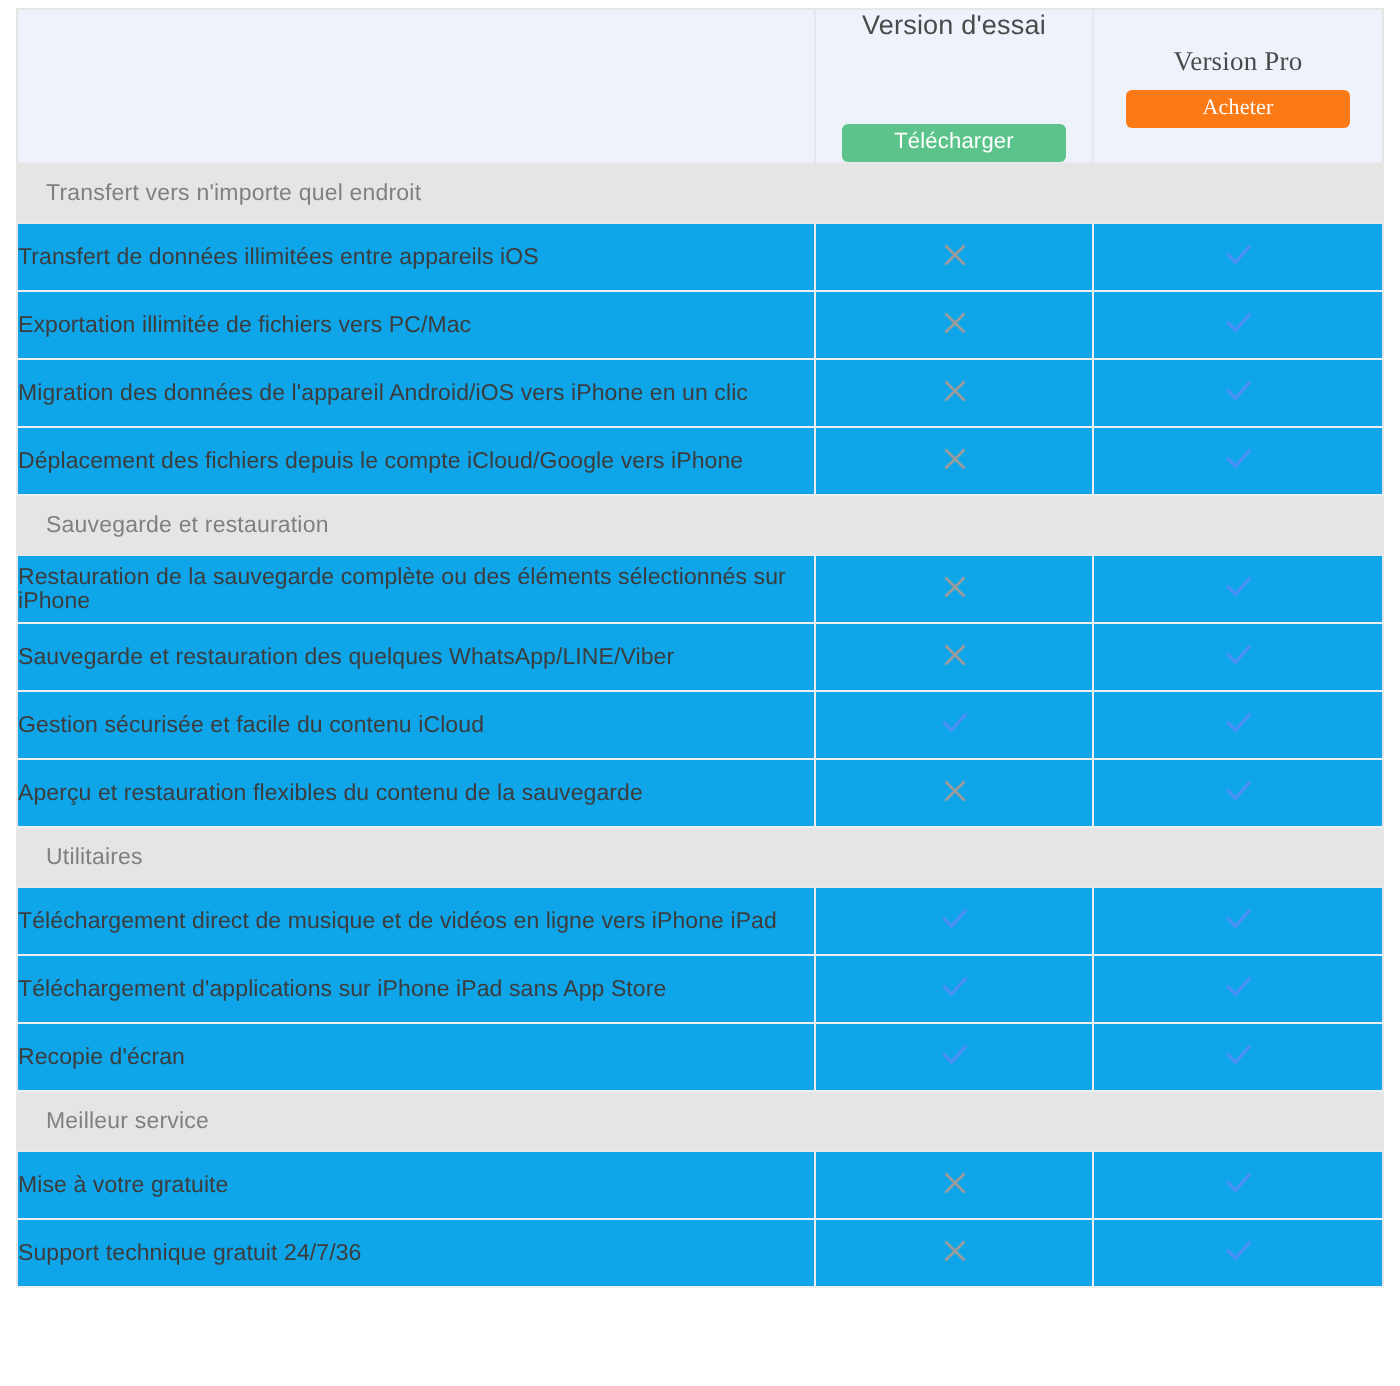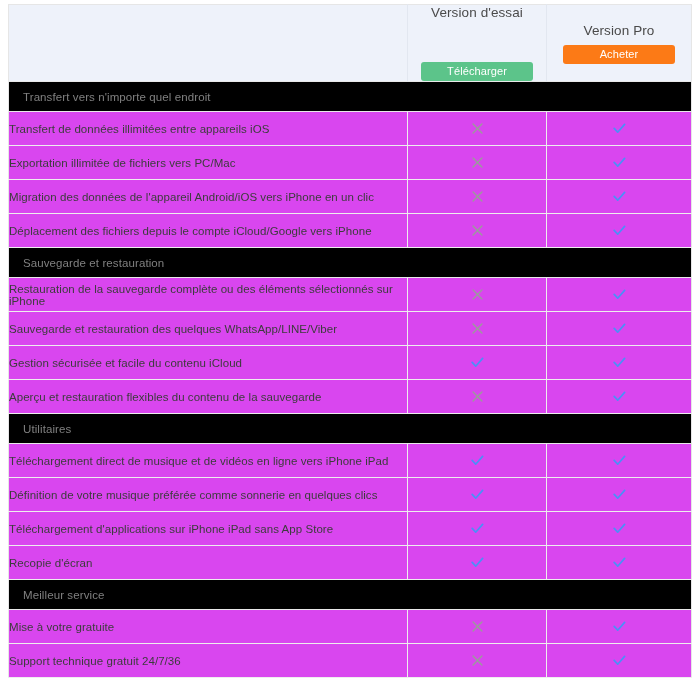--- a/index.html
+++ b/index.html
@@ -42,21 +42,21 @@
     vertical-align: middle;
     padding: 0;
   }
   thead td.h-blank {
     border-right: 1px solid #e2e7f0;
   }
   thead td.h-col {
     text-align: center;
     border-right: 1px solid #e2e7f0;
   }
-  thead td.h-col:last-child { border-right: none; }
+  thead td.h-col:last-child { border-right: none; font-family: Liberation Serif, serif; }
 
   .plan-title {
     font-size: 13.5px;
     color: #4a4a4a;
     line-height: 16px;
     margin-bottom: 5px;
     letter-spacing: .1px;
   }
 
   .plan-btn {
@@ -72,37 +72,37 @@
     font-family: inherit;
     letter-spacing: .1px;
     min-width: 84px;
     box-sizing: content-box;
   }
   .plan-btn.trial { background: #5cc48a; margin-top: 36px; }
   .plan-btn.pro   { background: #fc7a16; }
 
   
   tr.section-row td {
-    background: #000000;
+    background: #e5e5e5;
     color: #808080;
     font-size: 11.5px;
     height: 29px;
     padding: 0 0 0 14px;
     border-top: 1px solid #e9e9e9;
     border-bottom: 1px solid #e9e9e9;
     letter-spacing: .1px;
     vertical-align: middle;
   }
 
   
   tr.feature-row td {
     height: 33px;
     border-bottom: 1px solid #eeeeee;
     vertical-align: middle;
-    background: #d946ef;
+    background: #0ea5e9;
     padding: 0;
   }
   td.f-label {
     padding: 0 10px 0 14px;
     font-size: 11.5px;
     color: #3c3c3c;
     letter-spacing: .05px;
     border-right: 1px solid #ededed;
   }
   td.f-mark {
@@ -228,29 +228,20 @@
         <tr class="feature-row">
           <td class="f-label">Téléchargement direct de musique et de vidéos en ligne vers iPhone iPad</td>
           <td class="f-mark"><span class="mark mark-yes"><svg width="13" height="11" viewBox="0 0 13 11" fill="none">
                 <path d="M1.2 5.4 L4.7 9.2 L11.6 1.4" stroke-width="1.7" stroke-linecap="round" stroke-linejoin="round" fill="none"></path>
               </svg></span></td>
           <td class="f-mark"><span class="mark mark-yes"><svg width="13" height="11" viewBox="0 0 13 11" fill="none">
                 <path d="M1.2 5.4 L4.7 9.2 L11.6 1.4" stroke-width="1.7" stroke-linecap="round" stroke-linejoin="round" fill="none"></path>
               </svg></span></td>
         </tr>
         <tr class="feature-row">
-          <td class="f-label">Définition de votre musique préférée comme sonnerie en quelques clics</td>
-          <td class="f-mark"><span class="mark mark-yes"><svg width="13" height="11" viewBox="0 0 13 11" fill="none">
-                <path d="M1.2 5.4 L4.7 9.2 L11.6 1.4" stroke-width="1.7" stroke-linecap="round" stroke-linejoin="round" fill="none"></path>
-              </svg></span></td>
-          <td class="f-mark"><span class="mark mark-yes"><svg width="13" height="11" viewBox="0 0 13 11" fill="none">
-                <path d="M1.2 5.4 L4.7 9.2 L11.6 1.4" stroke-width="1.7" stroke-linecap="round" stroke-linejoin="round" fill="none"></path>
-              </svg></span></td>
-        </tr>
-        <tr class="feature-row">
           <td class="f-label">Téléchargement d'applications sur iPhone iPad sans App Store</td>
           <td class="f-mark"><span class="mark mark-yes"><svg width="13" height="11" viewBox="0 0 13 11" fill="none">
                 <path d="M1.2 5.4 L4.7 9.2 L11.6 1.4" stroke-width="1.7" stroke-linecap="round" stroke-linejoin="round" fill="none"></path>
               </svg></span></td>
           <td class="f-mark"><span class="mark mark-yes"><svg width="13" height="11" viewBox="0 0 13 11" fill="none">
                 <path d="M1.2 5.4 L4.7 9.2 L11.6 1.4" stroke-width="1.7" stroke-linecap="round" stroke-linejoin="round" fill="none"></path>
               </svg></span></td>
         </tr>
         <tr class="feature-row">
           <td class="f-label">Recopie d'écran</td>

